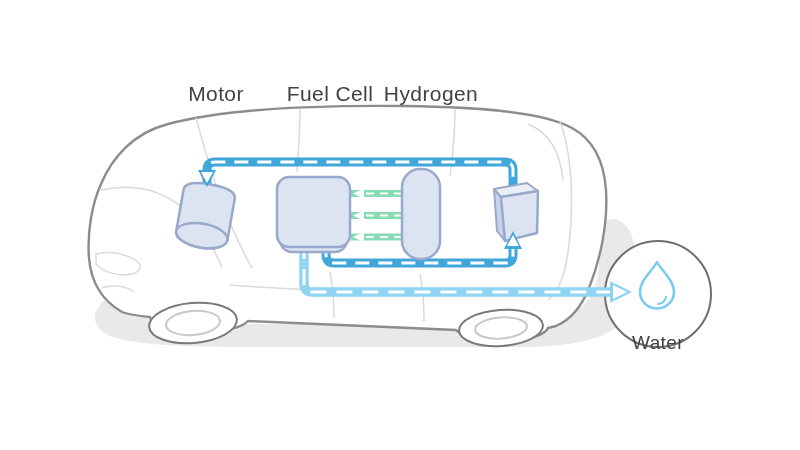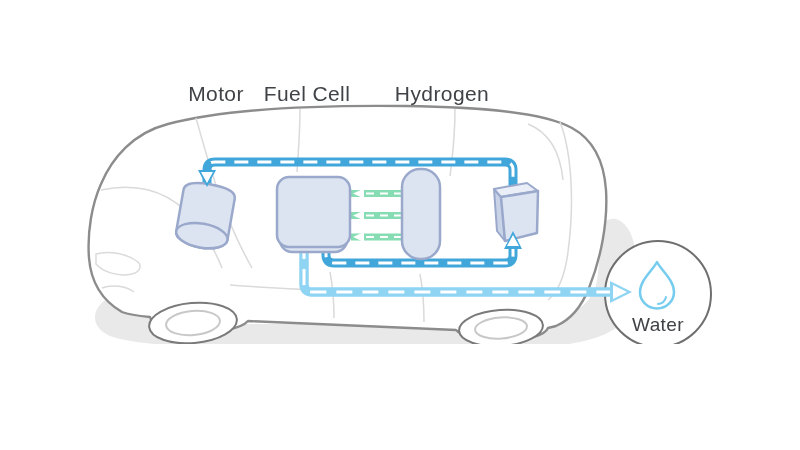--- a/index.html
+++ b/index.html
@@ -1,17 +1,17 @@
 <!DOCTYPE html>
 <html style="--flow-primary: #41A7DB; --flow-water: #8FD4F2; --flow-hydrogen: #86DDB3; --component-fill: #DCE3F1; --component-fill-light: #EAEFF7; --component-fill-dark: #C9D3E7; --component-stroke: #9AA9CB; --car-outline: #8C8C8C; --car-detail: #DADADA; --shadow: #E9E9E9; --wheel: #7A7A7A; --wheel-inner: #C8C8C8; --circle-border: #6F6F6F; --water-icon: #76CCEF; --label-text: #3F4246;"><head>
 <meta charset="utf-8">
 <style>
   html,body{margin:0;padding:0;background:#fff;}
   .stage{
-    position:relative;width:800px;height:344px;overflow:hidden;background:#fff;
+    position:relative;width:800px;height:450px;overflow:hidden;background:#fff;
     font-family:"Liberation Sans", sans-serif;
   }
   .stage svg{position:absolute;left:0;top:0;}
   
   .shadow{fill:var(--shadow);stroke:none;}
   .car-body{fill:#fff;stroke:var(--car-outline);stroke-width:2.4;stroke-linejoin:round;}
   .car-detail{fill:none;stroke:var(--car-detail);stroke-width:1.5;}
   .car-detail-fill{fill:#fff;stroke:var(--car-detail);stroke-width:1.5;}
   .wheel-outer{fill:#fff;stroke:var(--wheel);stroke-width:2;}
   .wheel-inner{fill:none;stroke:var(--wheel-inner);stroke-width:2;}
@@ -28,21 +28,21 @@
   .comp-side{fill:var(--component-fill-dark);stroke:var(--component-stroke);stroke-width:2;stroke-linejoin:round;}
   .water-circle{fill:#fff;stroke:var(--circle-border);stroke-width:2;}
   .droplet{fill:#fff;stroke:var(--water-icon);stroke-width:2.5;stroke-linejoin:round;}
   .droplet-smile{fill:none;stroke:var(--water-icon);stroke-width:2;stroke-linecap:round;}
   
   .top-label{
     position:absolute;top:82px;transform:translateX(-50%);
     font-size:21px;letter-spacing:.4px;color:var(--label-text);white-space:nowrap;
   }
   .water-text{
-    position:absolute;left:658px;top:314px;transform:translateX(-50%);
+    position:absolute;left:658px;top:332px;transform:translateX(-50%);
     font-size:19px;letter-spacing:.4px;color:var(--label-text);
   }
 </style>
 </head>
 <body>
 
 <div class="stage">
   <svg width="800" height="450" viewBox="0 0 800 450">
 
     <path class="shadow" d="M 105 300 C 90 312, 92 328, 110 336 C 140 346, 190 347, 260 347 L 520 347
@@ -136,16 +136,16 @@
       <polygon class="arrow-white" points="507,246 519,246 513,235"></polygon>
     </g>
 
     <g>
       <path class="droplet" d="M 657 262 C 661 270, 674 280, 674 292 A 17 16.5 0 0 1 640 292 C 640 280, 653 270, 657 262 Z"></path>
       <path class="droplet-smile" d="M 666 297 A 9 9 0 0 1 658 304"></path>
     </g>
   </svg>
 
   <div class="top-label" style="left:216px">Motor</div>
-  <div class="top-label" style="left:307px">Fuel Cell</div>
-  <div class="top-label" style="left:442px">Hydrogen</div>
+  <div class="top-label" style="left:330px">Fuel Cell</div>
+  <div class="top-label" style="left:431px">Hydrogen</div>
   <div class="water-text">Water</div>
 </div>
 
 </body></html>

